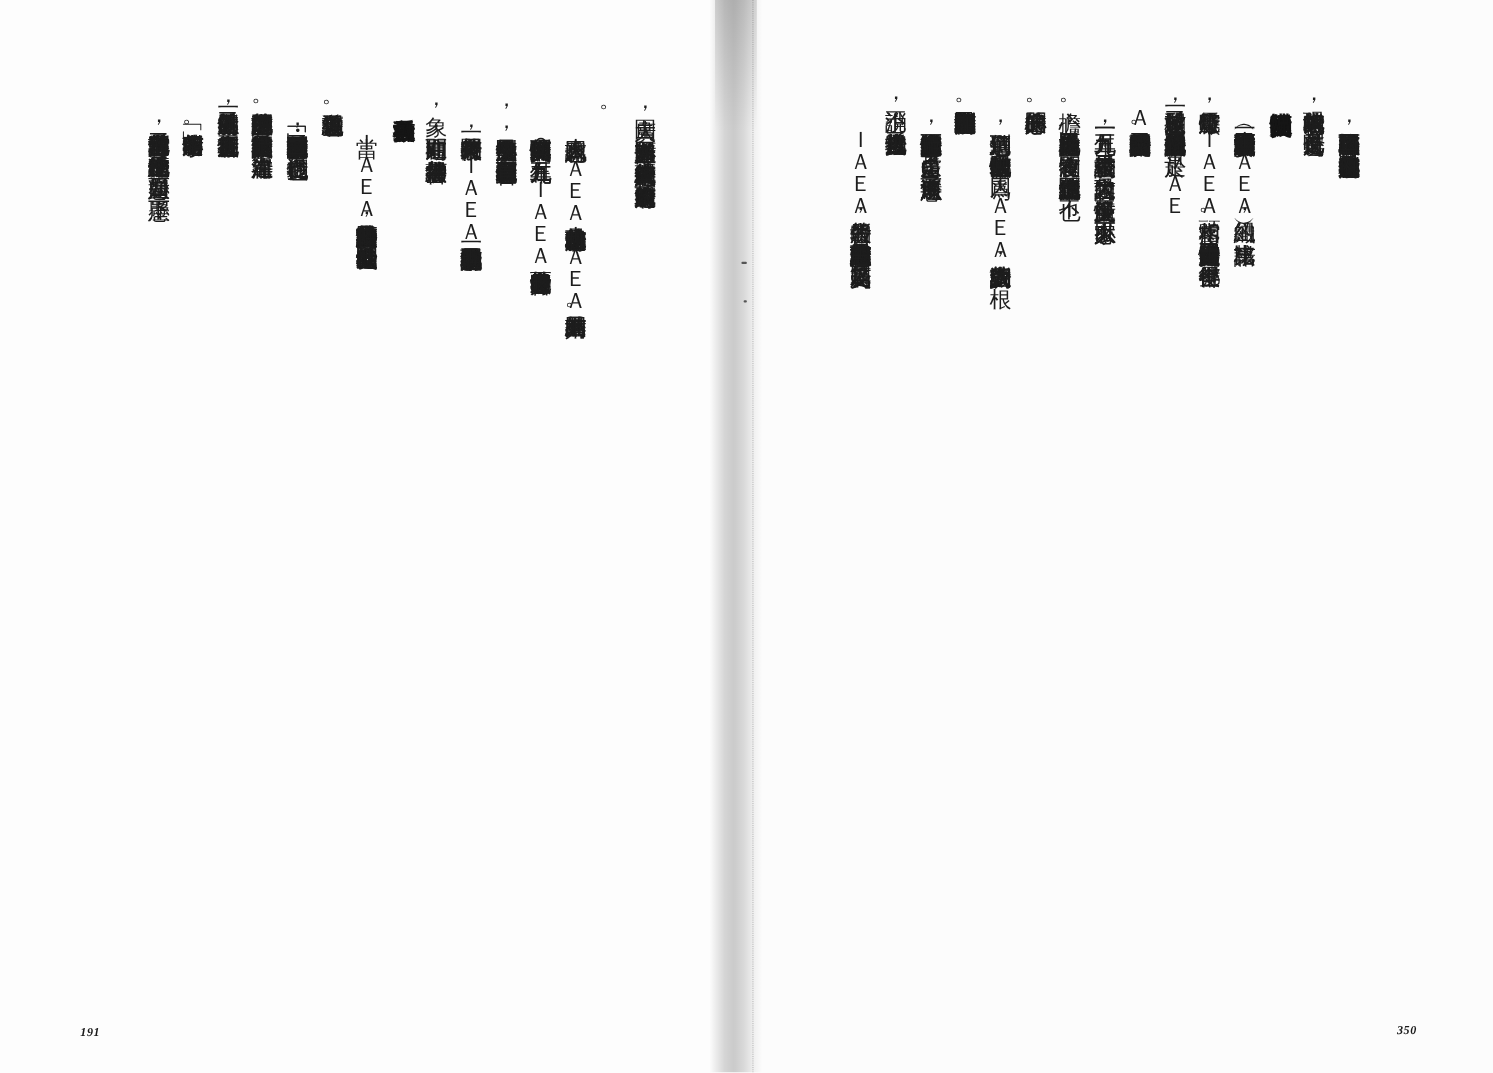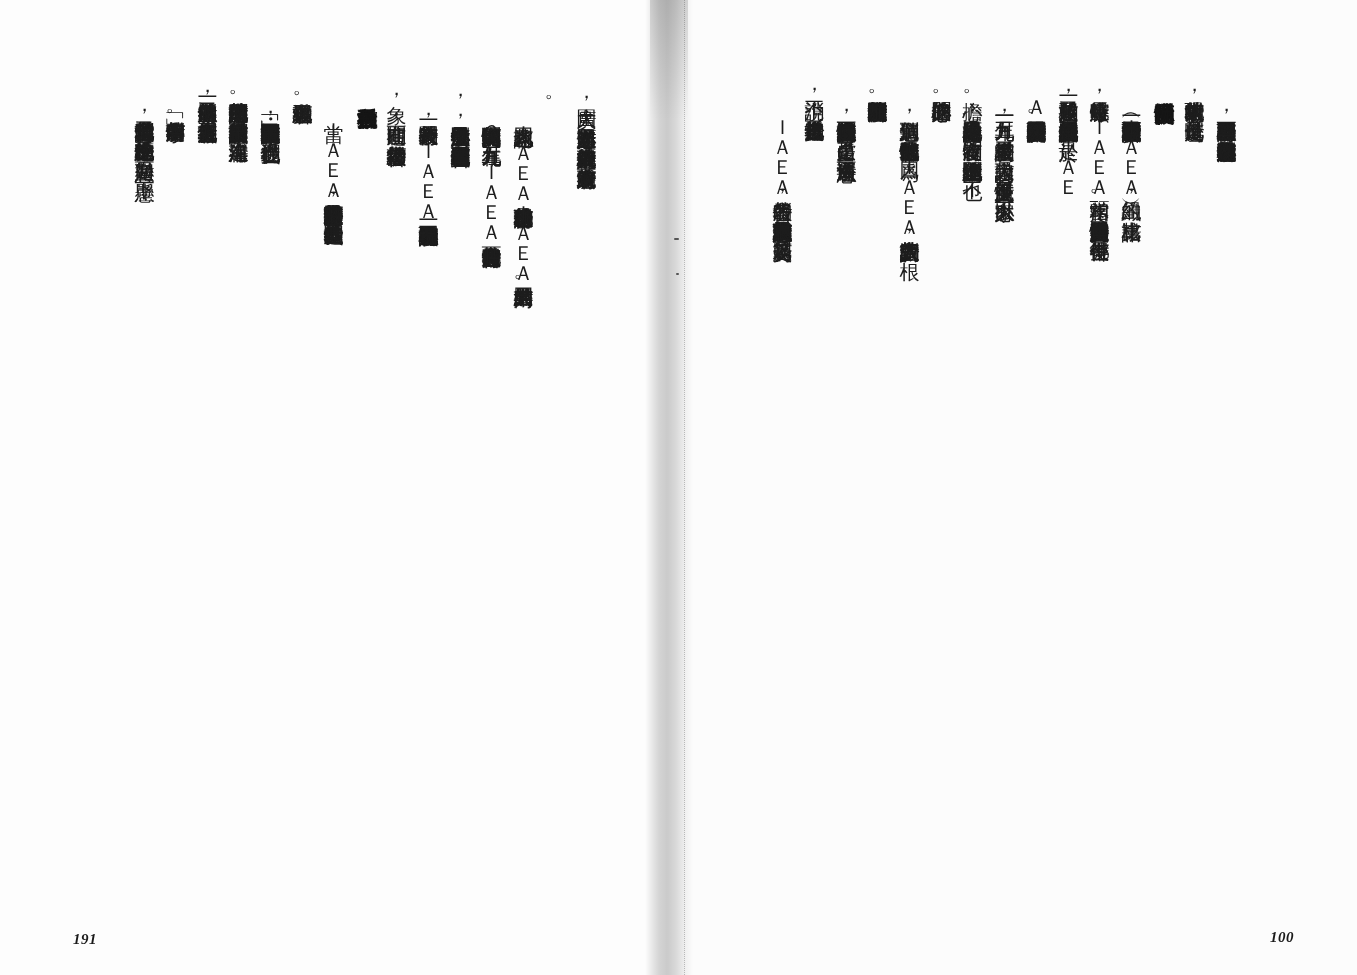--- a/index.html
+++ b/index.html
@@ -46,21 +46,21 @@
       font-family: "DejaVu Sans", "Liberation Sans", sans-serif;
       font-weight: bold;
       color: #151515;
     }
 
     .page-number {
       position: absolute;
       font-family: "Liberation Serif", "DejaVu Serif", serif;
       font-style: italic;
       font-weight: bold;
-      font-size: 15px;
+      font-size: 11px;
       line-height: 17px;
       color: #1a1a1a;
       letter-spacing: 0.5px;
     }
 
     .gutter-shadow {
       position: absolute;
       left: 645px;
       top: 0;
       width: 48px;
@@ -134,21 +134,21 @@
     <div class="col" style="left:358px;top:86px">Ａ便選了日本廣島輻射影響研究所的重松逸造理事長來組團調查車諾比災變。</div>
     <div class="col indent" style="left:326px;top:86px">一九九一年五月，重松發表了調查結果，內容大致是說，受災情況並不嚴重，大家可以不必</div>
     <div class="col" style="left:294px;top:86px">擔心。他還說受災區的居民是太過擔心了，食物沒有問題，繼續住在污染地區也沒關係，也不</div>
     <div class="col" style="left:263px;top:86px">必擔心健康的問題。</div>
     <div class="col indent" style="left:231px;top:86px">聽到這個消息，當地的醫生和居民都十分憤慨，因爲ＩＡＥＡ的調查所調查的人數太少，根</div>
     <div class="col" style="left:199px;top:86px">本無法瞭解到有血癌和甲狀腺癌病例增加這件事就斷言病例並沒有增加。</div>
     <div class="col indent" style="left:168px;top:86px">而不知實情的人們就以爲車諾比災變並沒有後遺症，是自己多慮了，而逐漸淡忘了這件事。</div>
     <div class="col" style="left:136px;top:85px">不消說，救援物資自然也越來越少了。</div>
     <div class="col indent" style="left:104px;top:86px">ＩＡＥＡ所發表的報告，對應負責的前蘇聯政府來說簡直是個天大的恩惠，因爲若是受災範</div>
 
-    <div class="page-number" style="left:602px;top:929px">100</div>
+    <div class="page-number" style="left:602px;top:929px">350</div>
   </div>
 
   <div class="gutter-shadow"></div>
   <div class="gutter-top-dark"></div>
   <div class="gutter-dotline"></div>
   <div class="scan-speck" style="left:674px;top:238px"></div>
   <div class="scan-speck" style="left:676px;top:273px;width:3px"></div>
 </div>
 
 </body></html>

